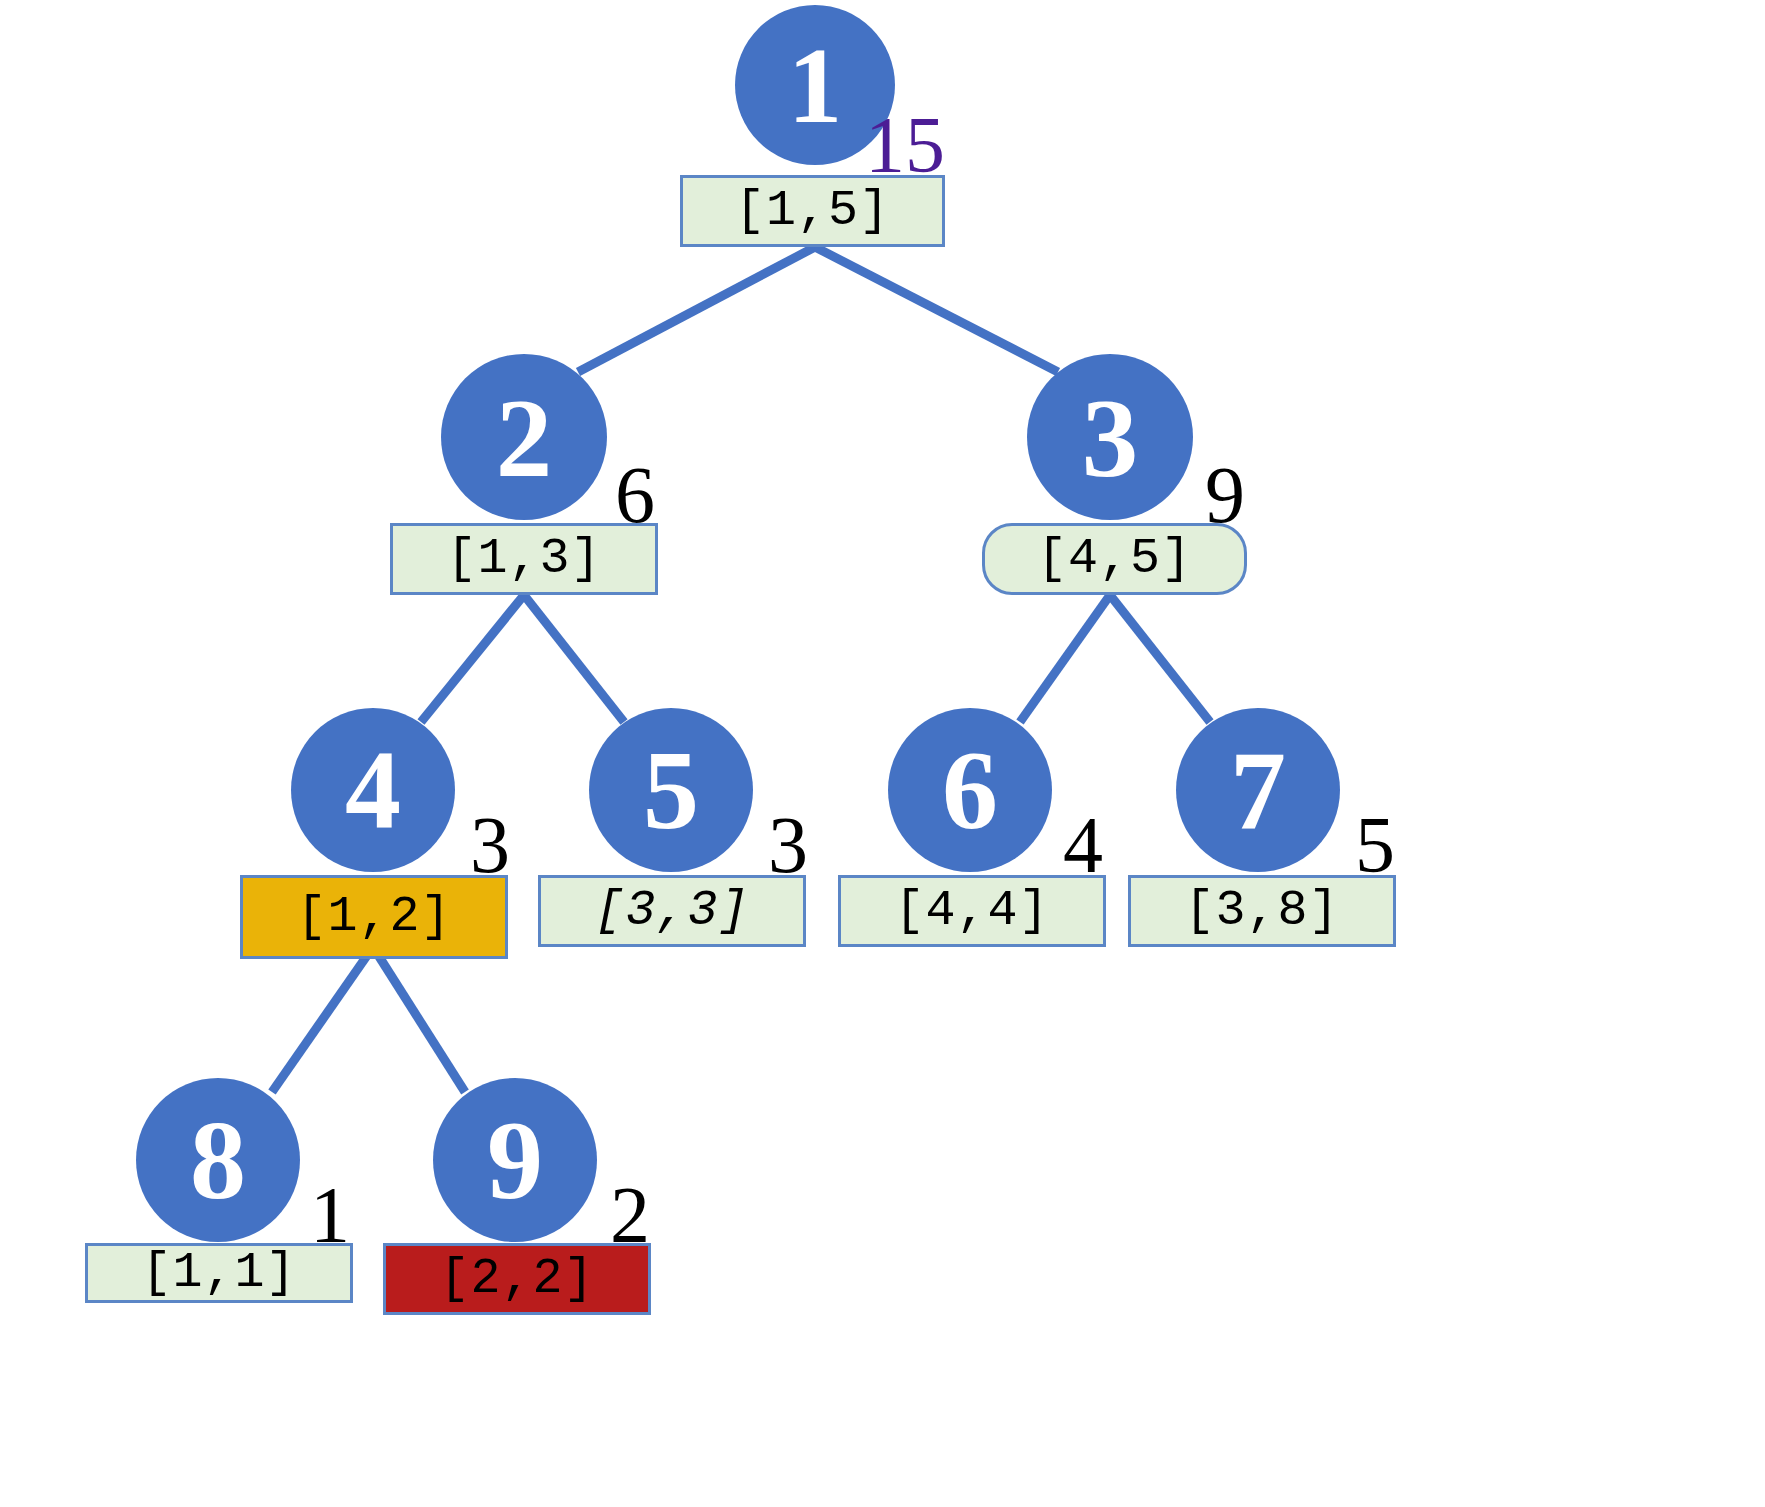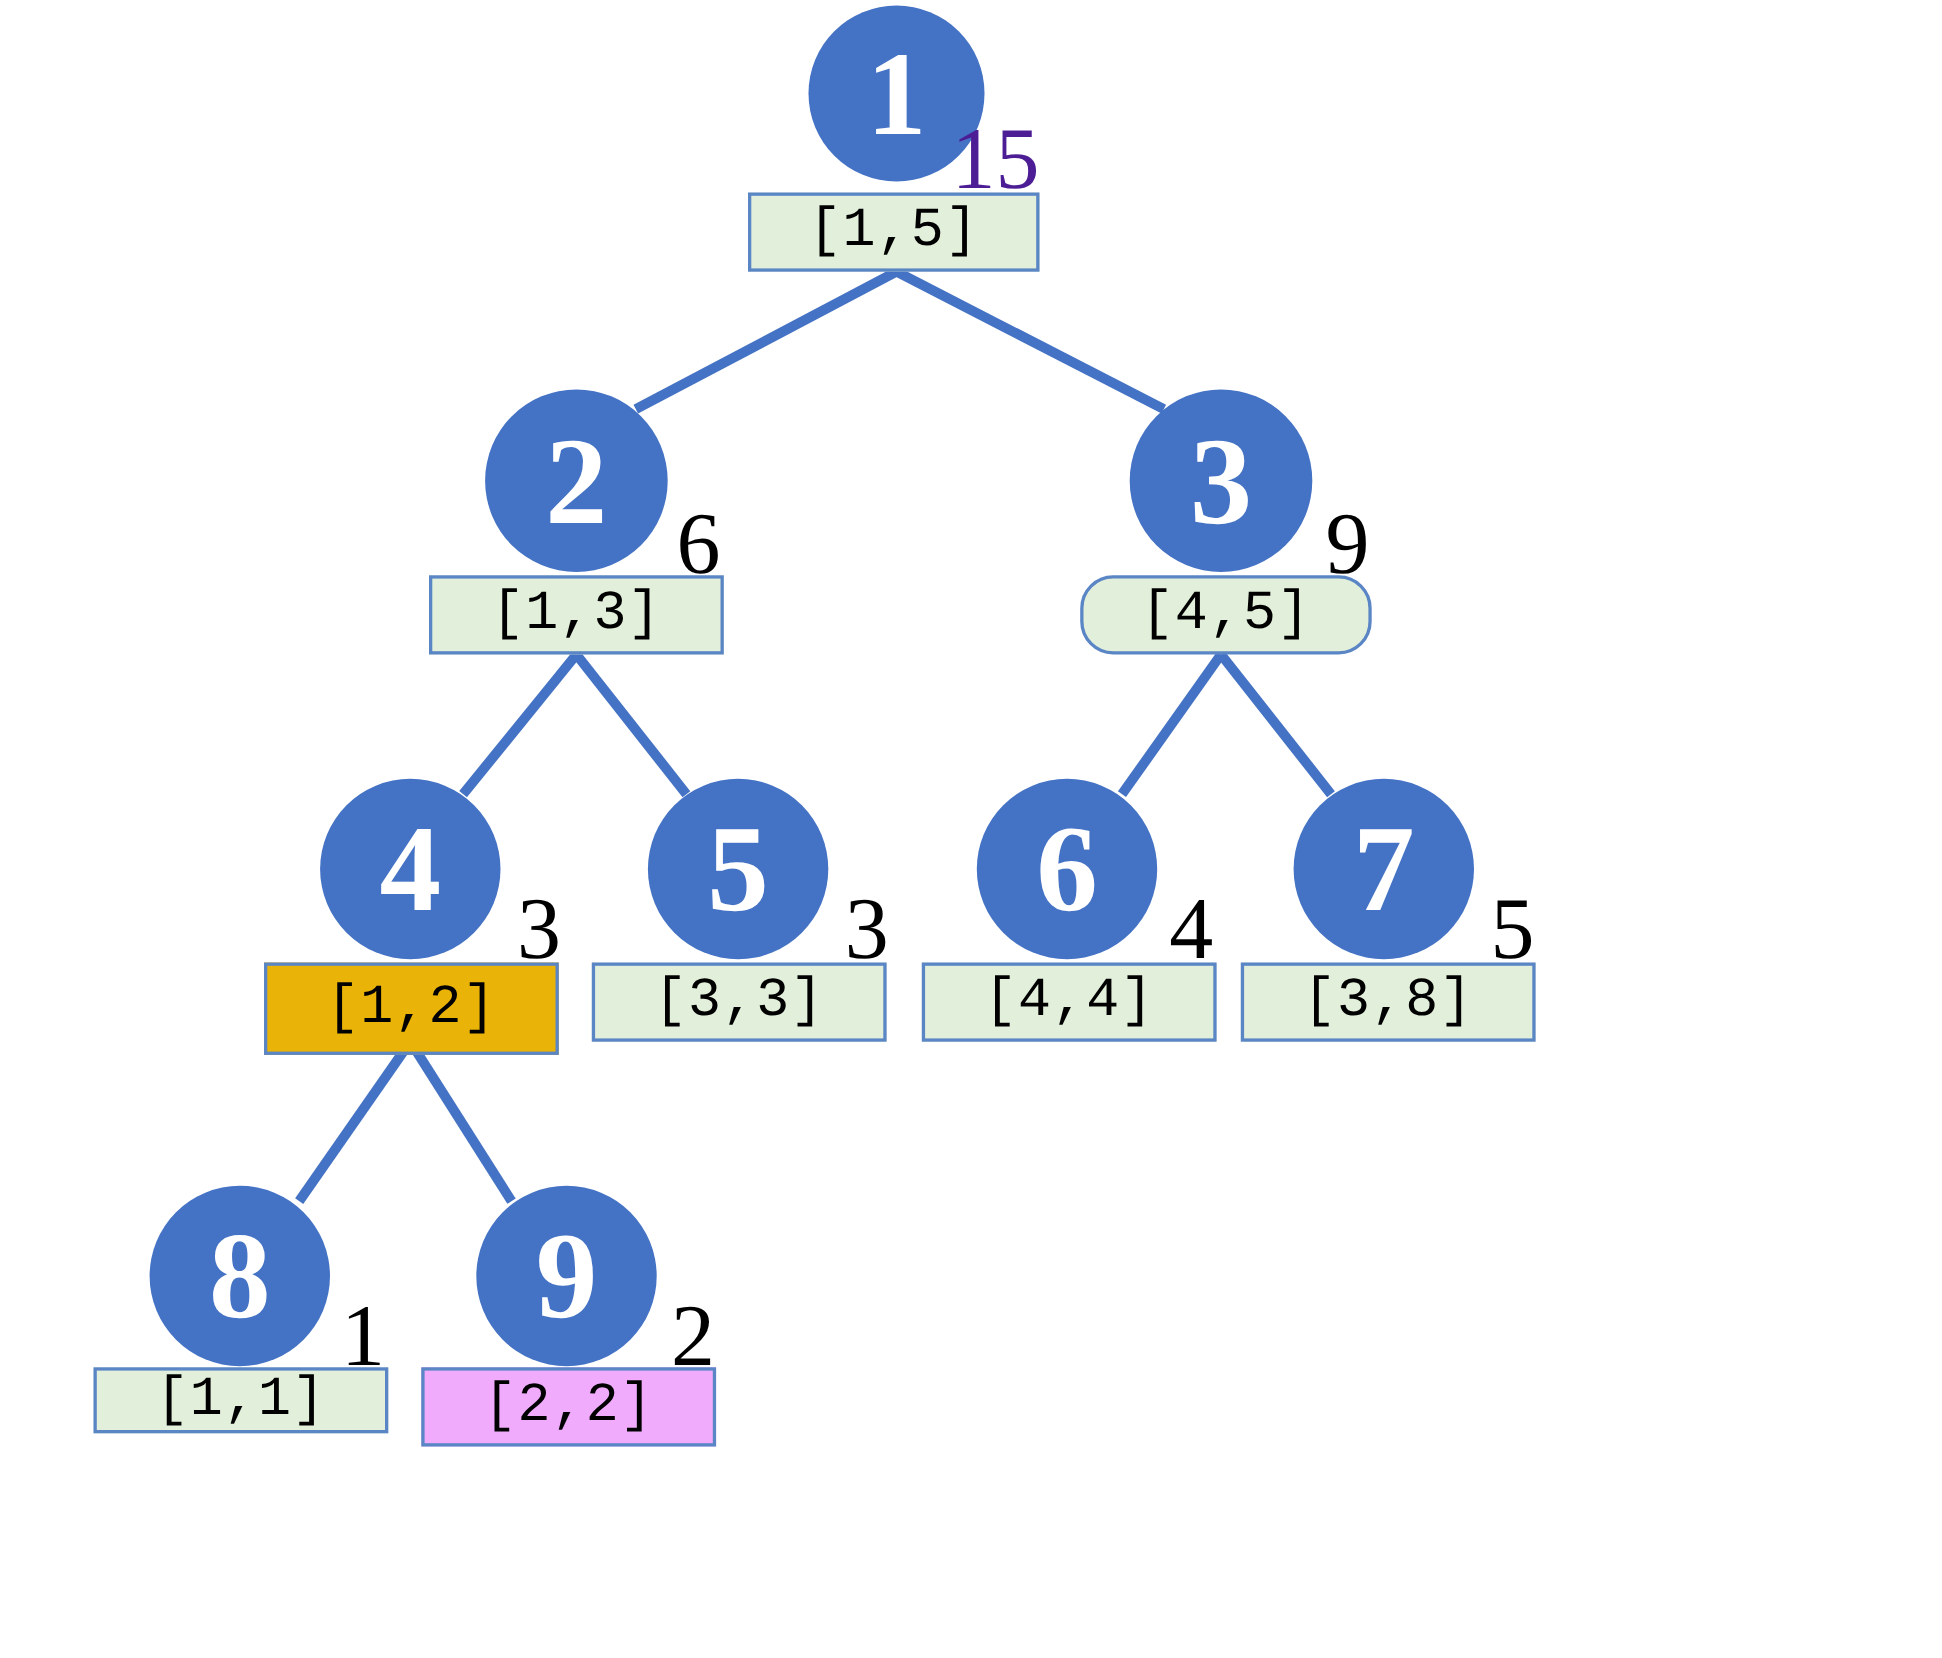--- a/index.html
+++ b/index.html
@@ -102,21 +102,21 @@
         <span>3</span>
       </div>
       <div class="node-value" style="left: 1205px; top: 455px; font-size: 80px; color: rgb(0, 0, 0);"><span>9</span></div>
       <div class="range-box" style="left: 240px; top: 875px; width: 268px; height: 84px; background: #eab308; border-color: rgb(91, 134, 198); font-size: 50px;">
         <span>[1,2]</span>
       </div>
       <div class="node-circle" style="left: 291px; top: 708px; width: 164px; height: 164px; background: rgb(68, 114, 196); color: rgb(255, 255, 255); font-size: 112px;">
         <span>4</span>
       </div>
       <div class="node-value" style="left: 470px; top: 805px; font-size: 80px; color: rgb(0, 0, 0);"><span>3</span></div>
-      <div class="range-box" style="left: 538px; top: 875px; width: 268px; height: 72px; background: rgb(226, 239, 218); border-color: rgb(91, 134, 198); font-size: 50px;">
+      <div class="range-box" style="left: 538px; top: 875px; width: 268px; height: 72px; background: rgb(226, 239, 218); border-color: rgb(91, 134, 198); font-size: 50px; font-style: italic;">
         <span>[3,3]</span>
       </div>
       <div class="node-circle" style="left: 589px; top: 708px; width: 164px; height: 164px; background: rgb(68, 114, 196); color: rgb(255, 255, 255); font-size: 112px;">
         <span>5</span>
       </div>
       <div class="node-value" style="left: 768px; top: 805px; font-size: 80px; color: rgb(0, 0, 0);"><span>3</span></div>
       <div class="range-box" style="left: 838px; top: 875px; width: 268px; height: 72px; background: rgb(226, 239, 218); border-color: rgb(91, 134, 198); font-size: 50px;">
         <span>[4,4]</span>
       </div>
       <div class="node-circle" style="left: 888px; top: 708px; width: 164px; height: 164px; background: rgb(68, 114, 196); color: rgb(255, 255, 255); font-size: 112px;">
@@ -130,21 +130,21 @@
         <span>7</span>
       </div>
       <div class="node-value" style="left: 1355px; top: 805px; font-size: 80px; color: rgb(0, 0, 0);"><span>5</span></div>
       <div class="range-box" style="left: 85px; top: 1243px; width: 268px; height: 60px; background: rgb(226, 239, 218); border-color: rgb(91, 134, 198); font-size: 50px;">
         <span>[1,1]</span>
       </div>
       <div class="node-circle" style="left: 136px; top: 1078px; width: 164px; height: 164px; background: rgb(68, 114, 196); color: rgb(255, 255, 255); font-size: 112px;">
         <span>8</span>
       </div>
       <div class="node-value" style="left: 310px; top: 1175px; font-size: 80px; color: rgb(0, 0, 0);"><span>1</span></div>
-      <div class="range-box" style="left: 383px; top: 1243px; width: 268px; height: 72px; background: #f0abfc; border-color: rgb(91, 134, 198); font-size: 50px;">
+      <div class="range-box" style="left: 383px; top: 1243px; width: 268px; height: 72px; background: #b91c1c; border-color: rgb(91, 134, 198); font-size: 50px;">
         <span>[2,2]</span>
       </div>
       <div class="node-circle" style="left: 433px; top: 1078px; width: 164px; height: 164px; background: rgb(68, 114, 196); color: rgb(255, 255, 255); font-size: 112px;">
         <span>9</span>
       </div>
       <div class="node-value" style="left: 610px; top: 1175px; font-size: 80px; color: rgb(0, 0, 0);"><span>2</span></div>
     </div>
 
 </div>
 

